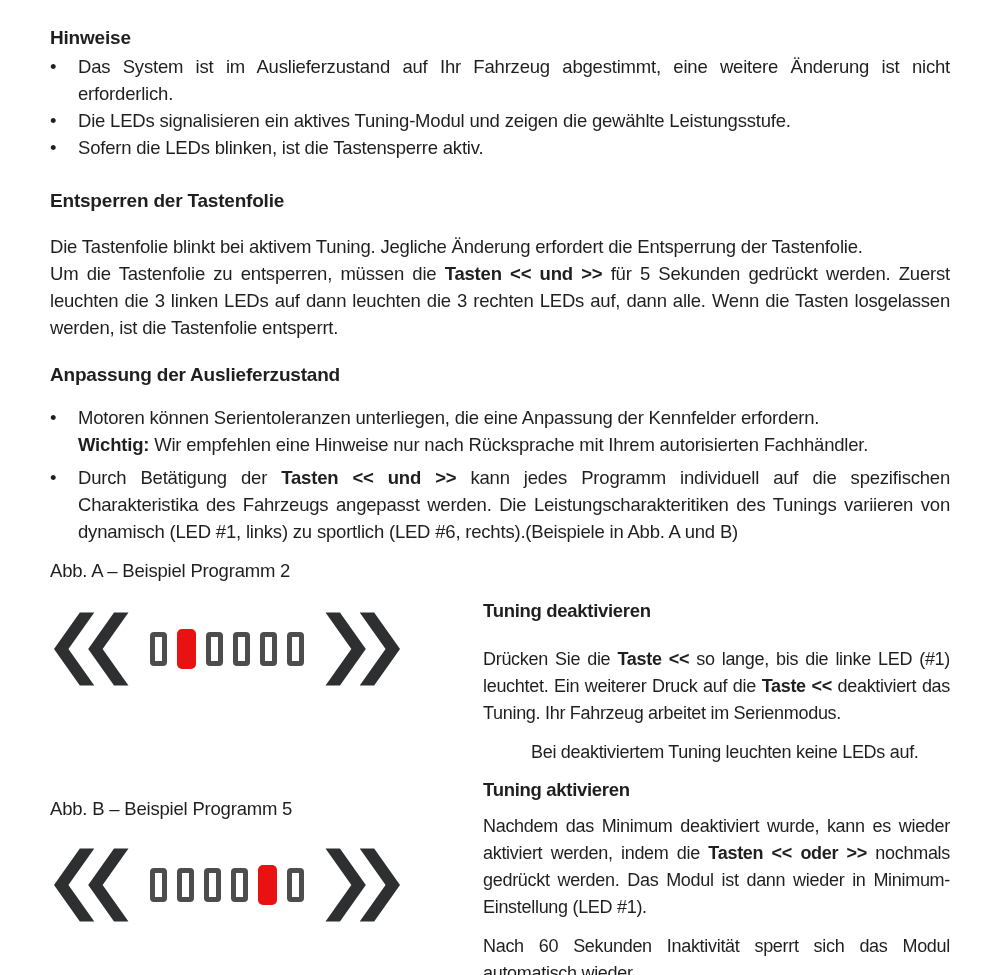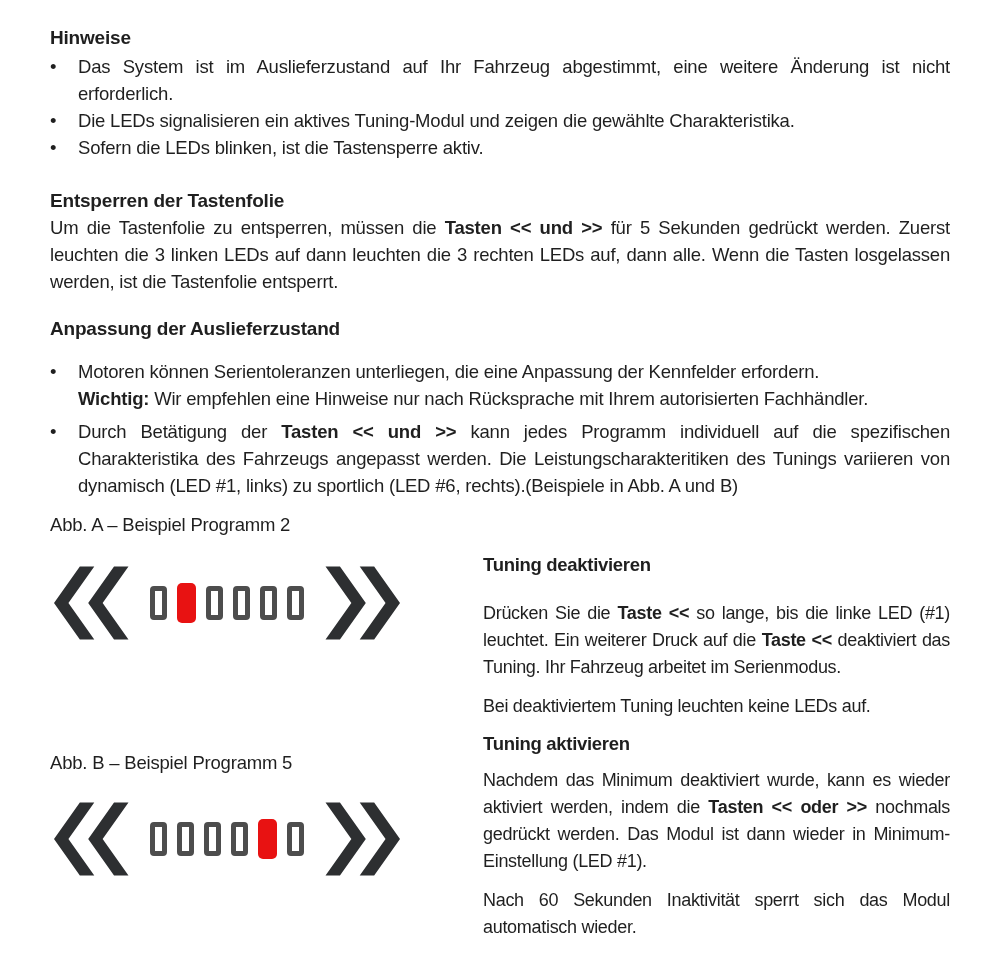--- a/index.html
+++ b/index.html
@@ -76,48 +76,49 @@
   .right-col{
     position:absolute;
     left:433px;
     top:40px;
     width:467px;
     font-size:18px;
     letter-spacing:-0.3px;
   }
   .right-col .section-title{font-size:18.5px;}
   #deact-p1{margin-top:22px;}
-  #deact-p2{margin-top:12px;}
+  #deact-p2{margin-top:12px;margin-left:48px;}
   #act-title{margin-top:10px;}
   #act-p1{margin-top:10px;}
   #act-p2{margin-top:12px;}
   p{margin:0;}
 </style>
 </head>
 <body>
 
 <div class="page">
 
   <h3 class="section-title" id="hinweise-title">Hinweise</h3>
   <div id="hinweise-bullets">
     <div class="bullet">
       <span class="dot">•</span>
       <span class="btext just">Das System ist im Auslieferzustand auf Ihr Fahrzeug abgestimmt, eine weitere Änderung ist nicht erforderlich.</span>
     </div>
     <div class="bullet">
       <span class="dot">•</span>
-      <span class="btext">Die LEDs signalisieren ein aktives Tuning-Modul und zeigen die gewählte Charakteristika.</span>
+      <span class="btext">Die LEDs signalisieren ein aktives Tuning-Modul und zeigen die gewählte Leistungsstufe.</span>
     </div>
     <div class="bullet">
       <span class="dot">•</span>
       <span class="btext">Sofern die LEDs blinken, ist die Tastensperre aktiv.</span>
     </div>
   </div>
 
   <h3 class="section-title" id="entsperren-title">Entsperren der Tastenfolie</h3>
+  <p id="entsperren-p1">Die Tastenfolie blinkt bei aktivem Tuning. Jegliche Änderung erfordert die Entsperrung der Tastenfolie.</p>
   <p id="entsperren-p2" class="just"><span>Um die Tastenfolie zu entsperren, müssen die </span><span class="b">Tasten &lt;&lt; und &gt;&gt;</span><span> für 5 Sekunden gedrückt werden. Zuerst leuchten die 3 linken LEDs auf dann leuchten die 3 rechten LEDs auf, dann alle. Wenn die Tasten losgelassen werden, ist die Tastenfolie entsperrt.</span></p>
 
   <h3 class="section-title" id="anpassung-title">Anpassung der Auslieferzustand</h3>
   <div class="bullet" id="anpassung-b1">
     <span class="dot">•</span>
     <span class="btext">
       <span>Motoren können Serientoleranzen unterliegen, die eine Anpassung der Kennfelder erfordern.</span><br>
       <span><span class="b">Wichtig:</span><span> Wir empfehlen eine Hinweise nur nach Rücksprache mit Ihrem autorisierten Fachhändler.</span></span>
     </span>
   </div>

